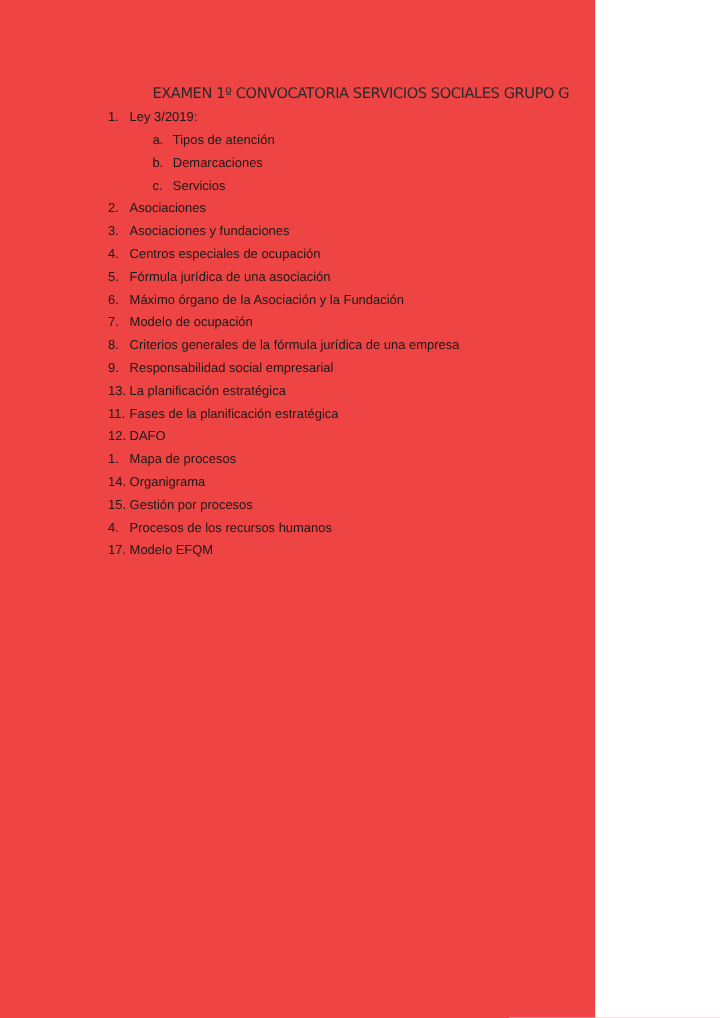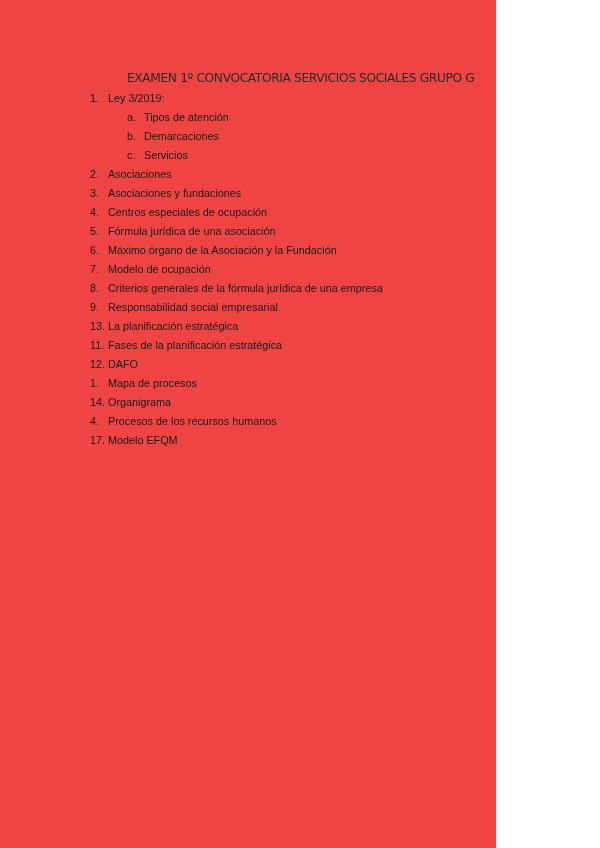--- a/index.html
+++ b/index.html
@@ -134,20 +134,24 @@
     </div>
     <div class="item wide">
       <span class="num">1.</span>
       <span class="text">Mapa de procesos</span>
     </div>
     <div class="item wide">
       <span class="num">14.</span>
       <span class="text">Organigrama</span>
     </div>
     <div class="item wide">
+      <span class="num">15.</span>
+      <span class="text">Gestión por procesos</span>
+    </div>
+    <div class="item wide">
       <span class="num">4.</span>
       <span class="text">Procesos de los recursos humanos</span>
     </div>
     <div class="item wide">
       <span class="num">17.</span>
       <span class="text">Modelo EFQM</span>
     </div>
   </div>
 </div>
 

